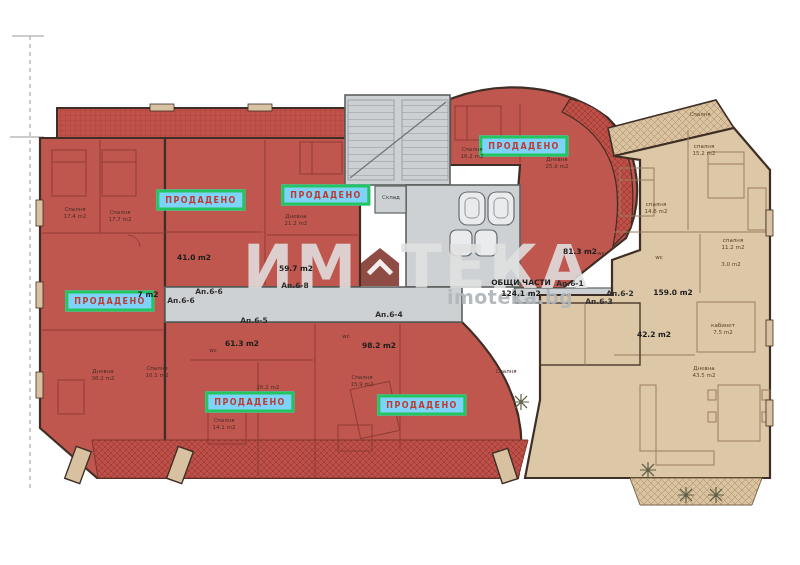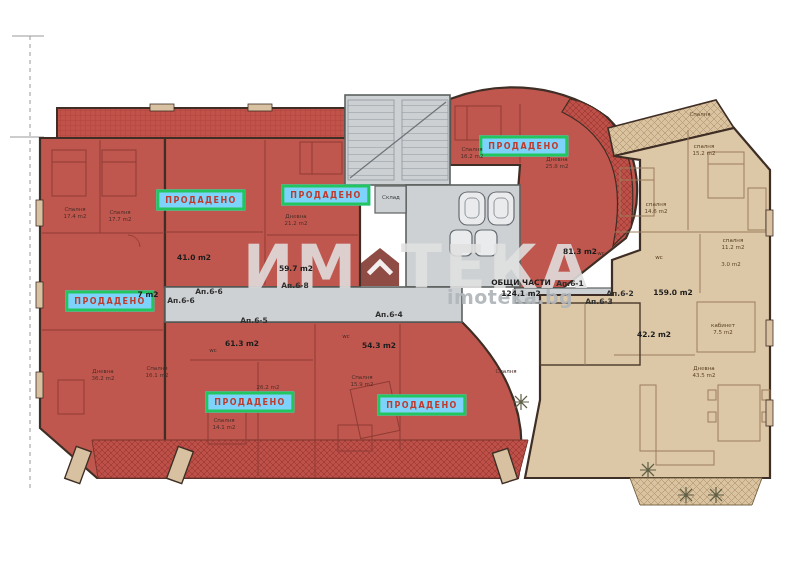--- a/index.html
+++ b/index.html
@@ -179,21 +179,21 @@
   <div class="lbl unit" style="left:254px;top:320px;">Ап.6-5</div>
   <div class="lbl unit" style="left:389px;top:314px;text-align:center;">Ап.6-4</div>
   <div class="lbl unit" style="left:570px;top:283px;">Ап.6-1</div>
   <div class="lbl unit" style="left:620px;top:293px;">Ап.6-2</div>
   <div class="lbl unit" style="left:599px;top:301px;">Ап.6-3</div>
 
   <div class="lbl area" style="left:194px;top:257px;">41.0 m2</div>
   <div class="lbl area" style="left:148px;top:294px;">7 m2</div>
   <div class="lbl area" style="left:296px;top:268px;">59.7 m2</div>
   <div class="lbl area" style="left:242px;top:343px;">61.3 m2</div>
-  <div class="lbl area" style="left:379px;top:345px;">54.3 m2</div>
+  <div class="lbl area" style="left:379px;top:345px;">98.2 m2</div>
   <div class="lbl area" style="left:580px;top:251px;">81.3 m2</div>
   <div class="lbl area" style="left:673px;top:292px;">159.0 m2</div>
   <div class="lbl area" style="left:606px;top:334px;margin-left:48px;">42.2 m2</div>
 
   <div class="lbl common" style="left:497px;top:288px;margin-left:24px;">
     <span>ОБЩИ ЧАСТИ</span>
     <span>124.1 m2</span>
   </div>
 
   <div class="lbl room" style="left:75px;top:213px;">

